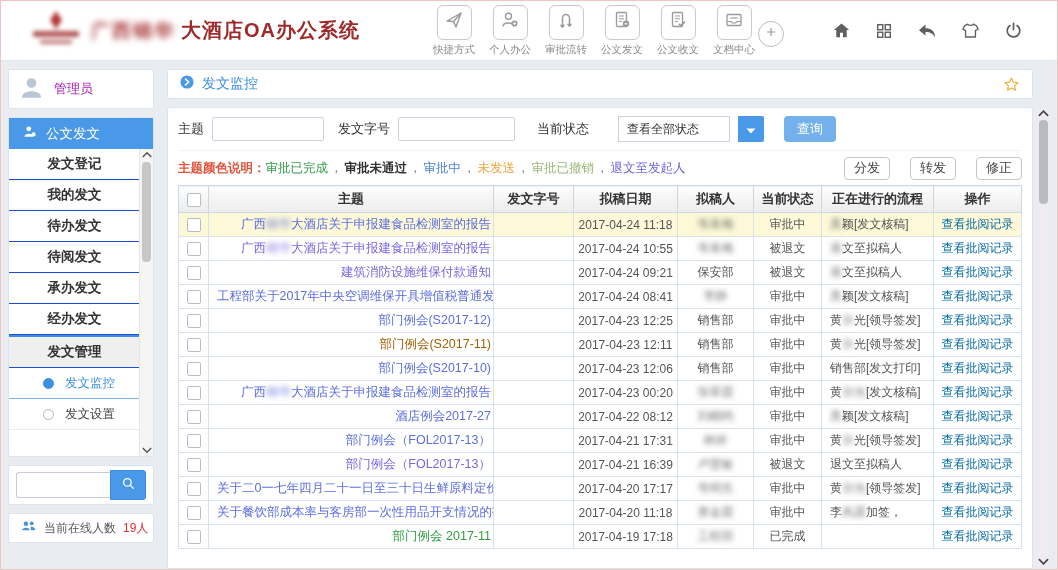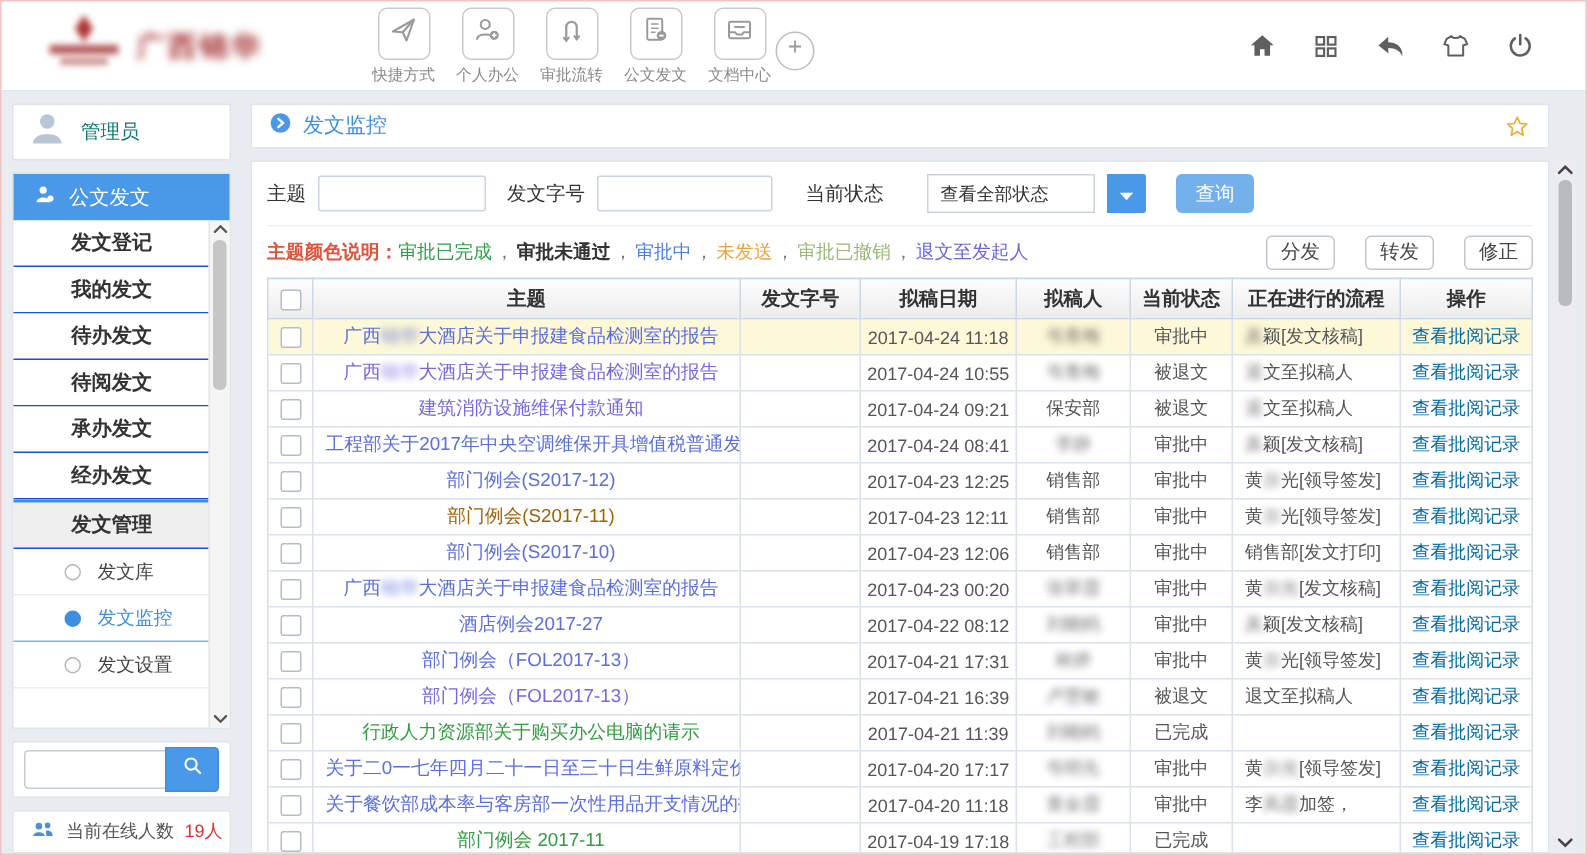--- a/index.html
+++ b/index.html
@@ -16,21 +16,21 @@
   .tool .box{width:33px;height:33px;margin:0 auto;border:1px solid #c9c9c9;border-radius:6px;display:flex;align-items:center;justify-content:center;background:#fff;}
   .tool .lbl{font-size:10.5px;color:#8a8a8a;margin-top:3px;white-space:nowrap;}
   .plus-btn{width:24px;height:24px;border:1px solid #bdbdbd;border-radius:50%;margin-top:6px;display:flex;align-items:center;justify-content:center;}
   .quick{margin-left:auto;margin-right:34px;display:flex;gap:24px;align-items:center;}
   .qicon{cursor:pointer;display:flex;align-items:center;}
   
   .body-row{display:flex;height:508px;}
   .sidebar{width:158px;box-sizing:border-box;padding:8px 5px 0 7px;display:flex;flex-direction:column;}
   .card{background:#fff;border:1px solid #dde4ec;border-radius:2px;box-sizing:border-box;}
   .user-card{height:40px;display:flex;align-items:center;gap:9px;padding-left:9px;}
-  .user-name{font-size:13px;color:#0f766e;}
+  .user-name{font-size:13px;color:#a21caf;}
   .menu-card{margin-top:8px;position:relative;padding:0;}
   .menu-head{height:31px;background:#4a98e8;color:#fff;display:flex;align-items:center;gap:8px;padding-left:13px;font-size:13.5px;}
   .menu-list{position:relative;}
   .menu-item{height:30px;line-height:30px;text-align:center;font-size:13.5px;font-weight:bold;color:#333;border-bottom:1px solid #1d4ed8;cursor:pointer;background:#fff;margin-right:13px;}
   .menu-item.manage{background:#efefef;border-top:2px solid #3e8ee0;}
   .sub-item{height:30px;display:flex;align-items:center;gap:11px;padding-left:34px;font-size:12.5px;color:#444;border-bottom:1px solid #ececec;cursor:pointer;margin-right:13px;}
   .sub-item .radio{width:9px;height:9px;border-radius:50%;border:1px solid #b5b5b5;background:#fff;flex:0 0 auto;}
   .sub-item.selected{color:#3d8fe0;border-bottom:1px solid #7db4e8;}
   .sub-item.selected .radio{background:#3d8fe0;border-color:#3d8fe0;}
   .menu-spacer{height:26px;margin-right:13px;}
@@ -57,21 +57,21 @@
   .sel-caret{width:26px;height:26px;background:#4a98e8;display:flex;align-items:center;justify-content:center;cursor:pointer;border-radius:0 2px 2px 0;}
   .query-btn{margin-left:12px;width:52px;height:26px;background:#74b0ec;color:#fff;border:none;border-radius:4px;font-size:13px;cursor:pointer;}
   .legend-row{height:34px;display:flex;align-items:center;font-size:12.5px;}
   .legend-prefix{font-weight:bold;}
   .legend-sep{color:#777;margin:0 2px;}
   .actions{margin-left:auto;display:flex;gap:20px;}
   .act-btn{min-width:46px;height:23px;background:#fff;border:1px solid #c0c7cf;border-radius:4px;color:#444;font-size:13px;cursor:pointer;padding:0 8px;}
   table.grid{width:100%;border-collapse:collapse;table-layout:fixed;font-size:12px;}
   .grid th{height:26px;background:linear-gradient(#fdfdfd,#ececec);border:1px solid #ccd8e4;font-size:13px;color:#333;font-weight:bold;padding:0;}
   .grid td{height:23px;border:1px solid #d9e2ec;color:#555;text-align:center;overflow:hidden;white-space:nowrap;padding:0 2px;}
-  .grid td.c-subj{text-align:center;padding-left:8px;font-size:12.5px;margin-left:10px;}
+  .grid td.c-subj{text-align:right;padding-left:8px;font-size:12.5px;margin-left:10px;}
   .grid td.c-flow{text-align:left;padding-left:8px;}
   .grid td.c-act span{color:#0369a1;cursor:pointer;}
   .grid tr.hl td{background:#fcf8d8;}
   .cb{display:inline-block;width:12px;height:12px;border:1px solid #b3bec9;border-radius:2px;background:#fff;vertical-align:middle;cursor:pointer;}
   
   .v-scroll{position:absolute;right:7px;top:106px;height:462px;width:13px;background:#ececf2;display:flex;flex-direction:column;align-items:center;}
   .v-scroll .thumb{width:9px;height:84px;background:#b9b9c2;border-radius:4px;margin-top:3px;}
   .v-scroll .sc-dn{margin-top:auto;margin-bottom:3px;}
   .sc-btn{margin-top:2px;cursor:pointer;display:flex;}
 </style>
@@ -83,20 +83,21 @@
   <div class="hdr">
     <div class="logo-wrap">
       <span>
         <svg viewBox="0 0 58 40" width="58" height="40" style="filter:blur(2px)">
             <path d="M29 2 L35 11 L29 20 L23 11 Z" fill="#b03434"></path>
             <rect x="6" y="22" width="46" height="6" rx="1" fill="#b45858"></rect>
             <rect x="13" y="31" width="32" height="4" rx="1" fill="#c47c7c"></rect>
           </svg>
       </span>
       <span class="logo-redacted">广西锦华</span>
+      <span class="app-title">大酒店OA办公系统</span>
     </div>
     <div class="toolbar" id="toolbar">
         <div class="tool">
     <div class="box">
             <span><svg viewBox="0 0 20 20" width="20" height="20">
                 <path d="M3 11 L17 3 L12 17 L9.5 11.5 Z" fill="none" stroke="#9a9a9a" stroke-width="1.4" stroke-linejoin="round"></path>
                 <path d="M9.5 11.5 L17 3" stroke="#9a9a9a" stroke-width="1.4" fill="none"></path>
               </svg></span>
           </div>
     <div class="lbl">快捷方式</div>
@@ -125,20 +126,30 @@
         <div class="tool">
     <div class="box">
             <span><svg viewBox="0 0 20 20" width="20" height="20">
                 <rect x="4.5" y="2.5" width="10" height="14" rx="1" fill="none" stroke="#9a9a9a" stroke-width="1.3"></rect>
                 <path d="M7 6 H12 M7 8.8 H12 M7 11.5 H10" stroke="#9a9a9a" stroke-width="1.1"></path>
                 <circle cx="14" cy="13.8" r="3.2" fill="#9a9a9a"></circle>
                 <path d="M12.5 13.8 H15.5" stroke="#fff" stroke-width="1.2"></path>
               </svg></span>
           </div>
     <div class="lbl">公文发文</div>
+  </div>
+        <div class="tool">
+    <div class="box">
+            <span><svg viewBox="0 0 20 20" width="20" height="20">
+                <rect x="4.5" y="2.5" width="10" height="14" rx="1" fill="none" stroke="#9a9a9a" stroke-width="1.3"></rect>
+                <path d="M7 6 H12 M7 8.8 H12 M7 11.5 H10" stroke="#9a9a9a" stroke-width="1.1"></path>
+                <path d="M11 13.8 L13 15.8 L16.8 11.6" stroke="#9a9a9a" stroke-width="1.7" fill="none"></path>
+              </svg></span>
+          </div>
+    <div class="lbl">公文收文</div>
   </div>
         <div class="tool">
     <div class="box">
             <span><svg viewBox="0 0 20 20" width="20" height="20">
                 <rect x="3" y="4.5" width="14" height="11" rx="1" fill="none" stroke="#9a9a9a" stroke-width="1.3"></rect>
                 <path d="M3 11.5 H7 L8.5 13 H11.5 L13 11.5 H17" fill="none" stroke="#9a9a9a" stroke-width="1.2"></path>
                 <path d="M6.5 8 H13.5" stroke="#9a9a9a" stroke-width="1.2"></path>
               </svg></span>
           </div>
     <div class="lbl">文档中心</div>
@@ -209,24 +220,20 @@
           <span>公文发文</span>
         </div>
         <div class="menu-list" id="menu-list">
             <div class="menu-item">发文登记</div>
             <div class="menu-item">我的发文</div>
             <div class="menu-item">待办发文</div>
             <div class="menu-item">待阅发文</div>
             <div class="menu-item">承办发文</div>
             <div class="menu-item">经办发文</div>
             <div class="menu-item manage">发文管理</div>
-            <div class="sub-item">
-    <span class="radio"></span>
-    <span>发文库</span>
-  </div>
             <div class="sub-item selected">
     <span class="radio"></span>
     <span>发文监控</span>
   </div>
             <div class="sub-item">
     <span class="radio"></span>
     <span>发文设置</span>
   </div>
             <div class="menu-spacer"></div>
           </div>
@@ -440,30 +447,20 @@
    <td class="c-subj"><span style="color:#7668e0"><span>部门例会（FOL2017-13）</span></span></td>
    <td></td>
    <td>2017-04-21 16:39</td>
    <td><span class="blur">卢慧敏</span></td>
    <td>被退文</td>
    <td class="c-flow"><span>退文至拟稿人</span></td>
    <td class="c-act"><span>查看批阅记录</span></td>
  </tr>
               <tr>
    <td><span class="cb"></span></td>
-   <td class="c-subj"><span style="color:#2f9e3f"><span>行政人力资源部关于购买办公电脑的请示</span></span></td>
-   <td></td>
-   <td>2017-04-21 11:39</td>
-   <td><span class="blur">刘晓鸥</span></td>
-   <td>已完成</td>
-   <td class="c-flow"></td>
-   <td class="c-act"><span>查看批阅记录</span></td>
- </tr>
-              <tr>
-   <td><span class="cb"></span></td>
    <td class="c-subj"><span style="color:#5b6ede"><span>关于二0一七年四月二十一日至三十日生鲜原料定价的报告</span></span></td>
    <td></td>
    <td>2017-04-20 17:17</td>
    <td><span class="blur">韦明先</span></td>
    <td>审批中</td>
    <td class="c-flow"><span>黄</span><span class="blur">尔光</span><span>[领导签发]</span></td>
    <td class="c-act"><span>查看批阅记录</span></td>
  </tr>
               <tr>
    <td><span class="cb"></span></td>

